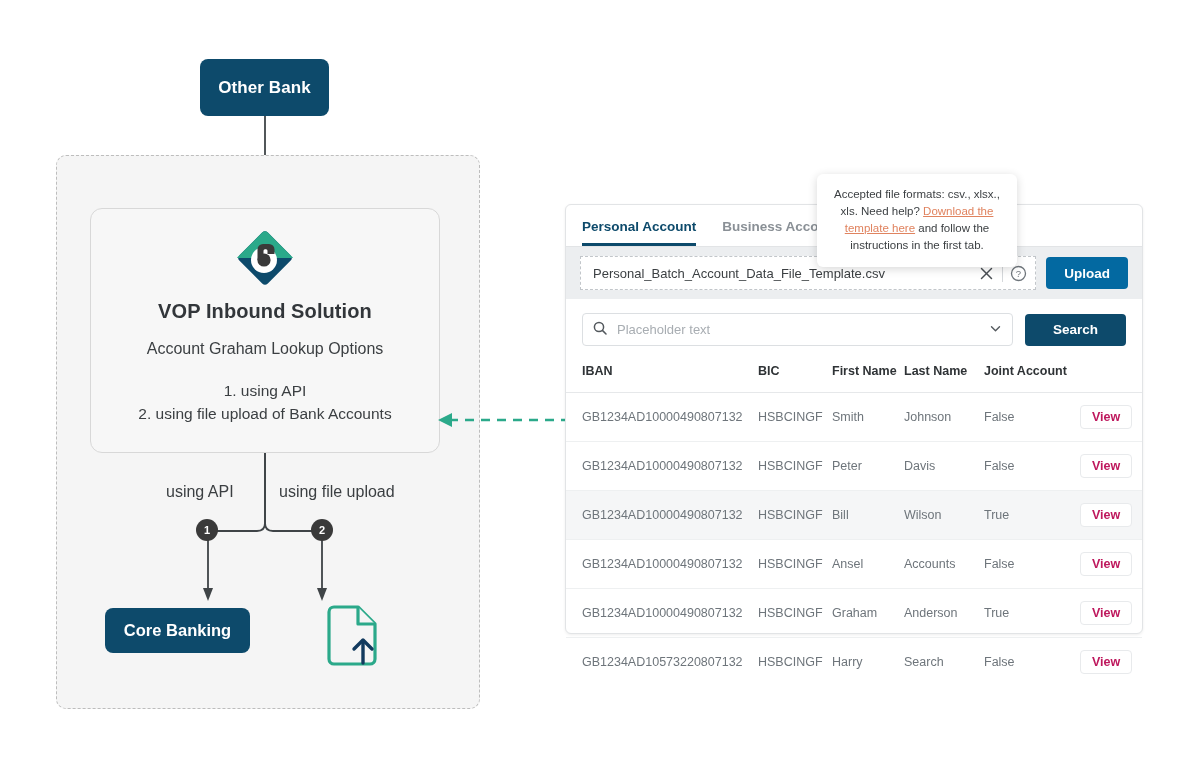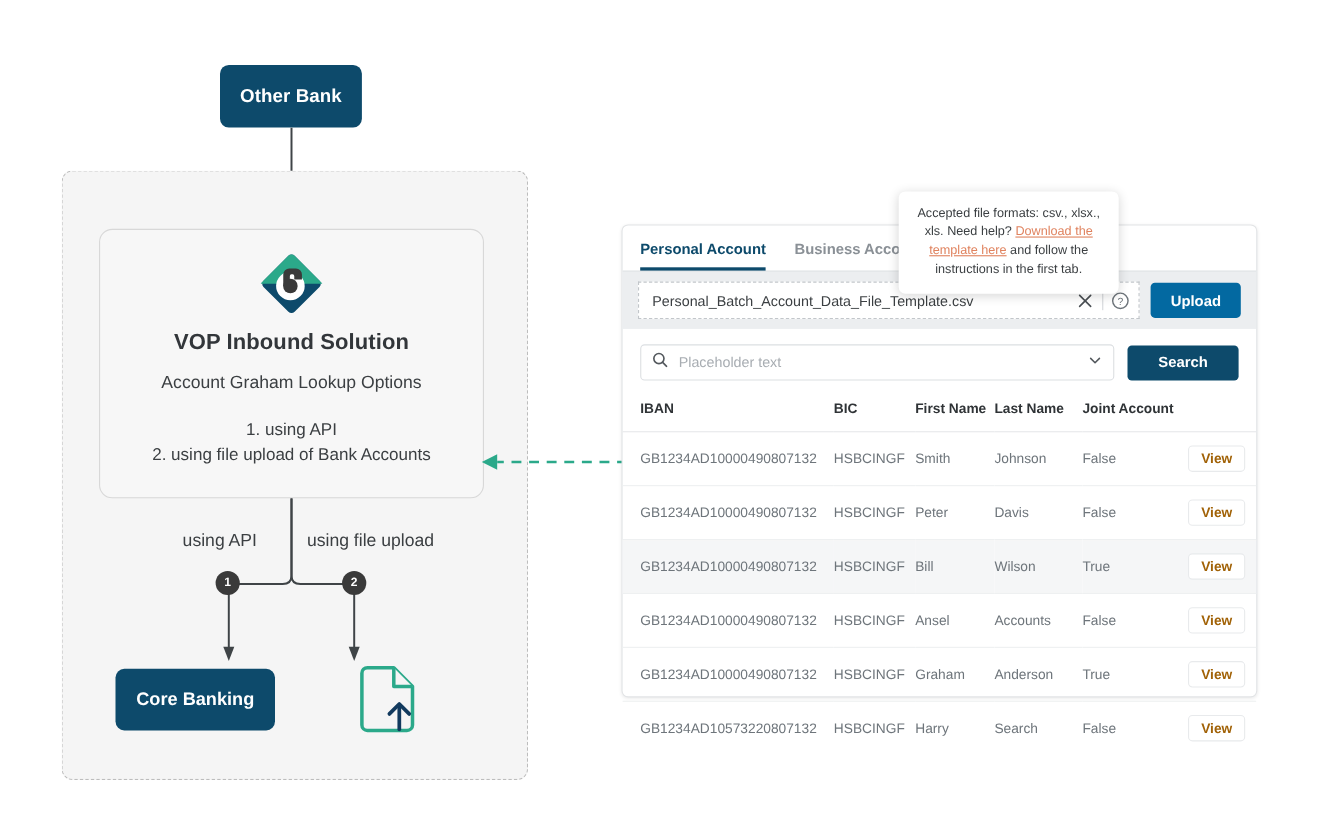--- a/index.html
+++ b/index.html
@@ -68,21 +68,21 @@
     position: absolute; width: 22px; height: 22px; border-radius: 50%;
     background: #3a3a3a; color: #fff;
     display: flex; align-items: center; justify-content: center;
     font-size: 11px; font-weight: 600;
   }
   .num-1 { left: 196px; top: 519px; }
   .num-2 { left: 311px; top: 519px; }
 
   .core-banking {
     position: absolute; left: 105px; top: 608px;
-    width: 145px; height: 56px;
+    width: 145px; height: 45px;
     background: #0D4A6B; border-radius: 8px;
     color: #fff; display: flex; align-items: center; justify-content: center;
     font-size: 16.5px; font-weight: 600;
   }
   .file-icon-wrap { position: absolute; left: 322px; top: 605px; width: 60px; height: 62px; }
 
   
   #panel {
     position: absolute; left: 565px; top: 204px;
     width: 578px; height: 430px;
@@ -155,21 +155,21 @@
   }
   thead th:first-child, tbody td:first-child { padding-left: 16px; }
   tbody td {
     font-size: 12.5px; color: #6e757b;
     padding: 12px 0; border-bottom: 1px solid #eef0f1;
   }
   tbody tr.hl td { background: #f5f6f7; }
   tbody tr:last-child td { border-bottom: none; }
   td.view-cell { text-align: right; padding-right: 16px; }
   .view-btn {
-    display: inline-block; font-size: 12.5px; font-weight: 700; color: #a16207;
+    display: inline-block; font-size: 12.5px; font-weight: 700; color: #be185d;
     background: #fff; border: 1px solid #e8eaec; border-radius: 4px;
     padding: 4px 11px; cursor: pointer;
   }
 
   
   .tooltip {
     position: absolute; left: 251px; top: -31px;
     width: 200px;
     background: #ffffff;
     border-radius: 6px;

